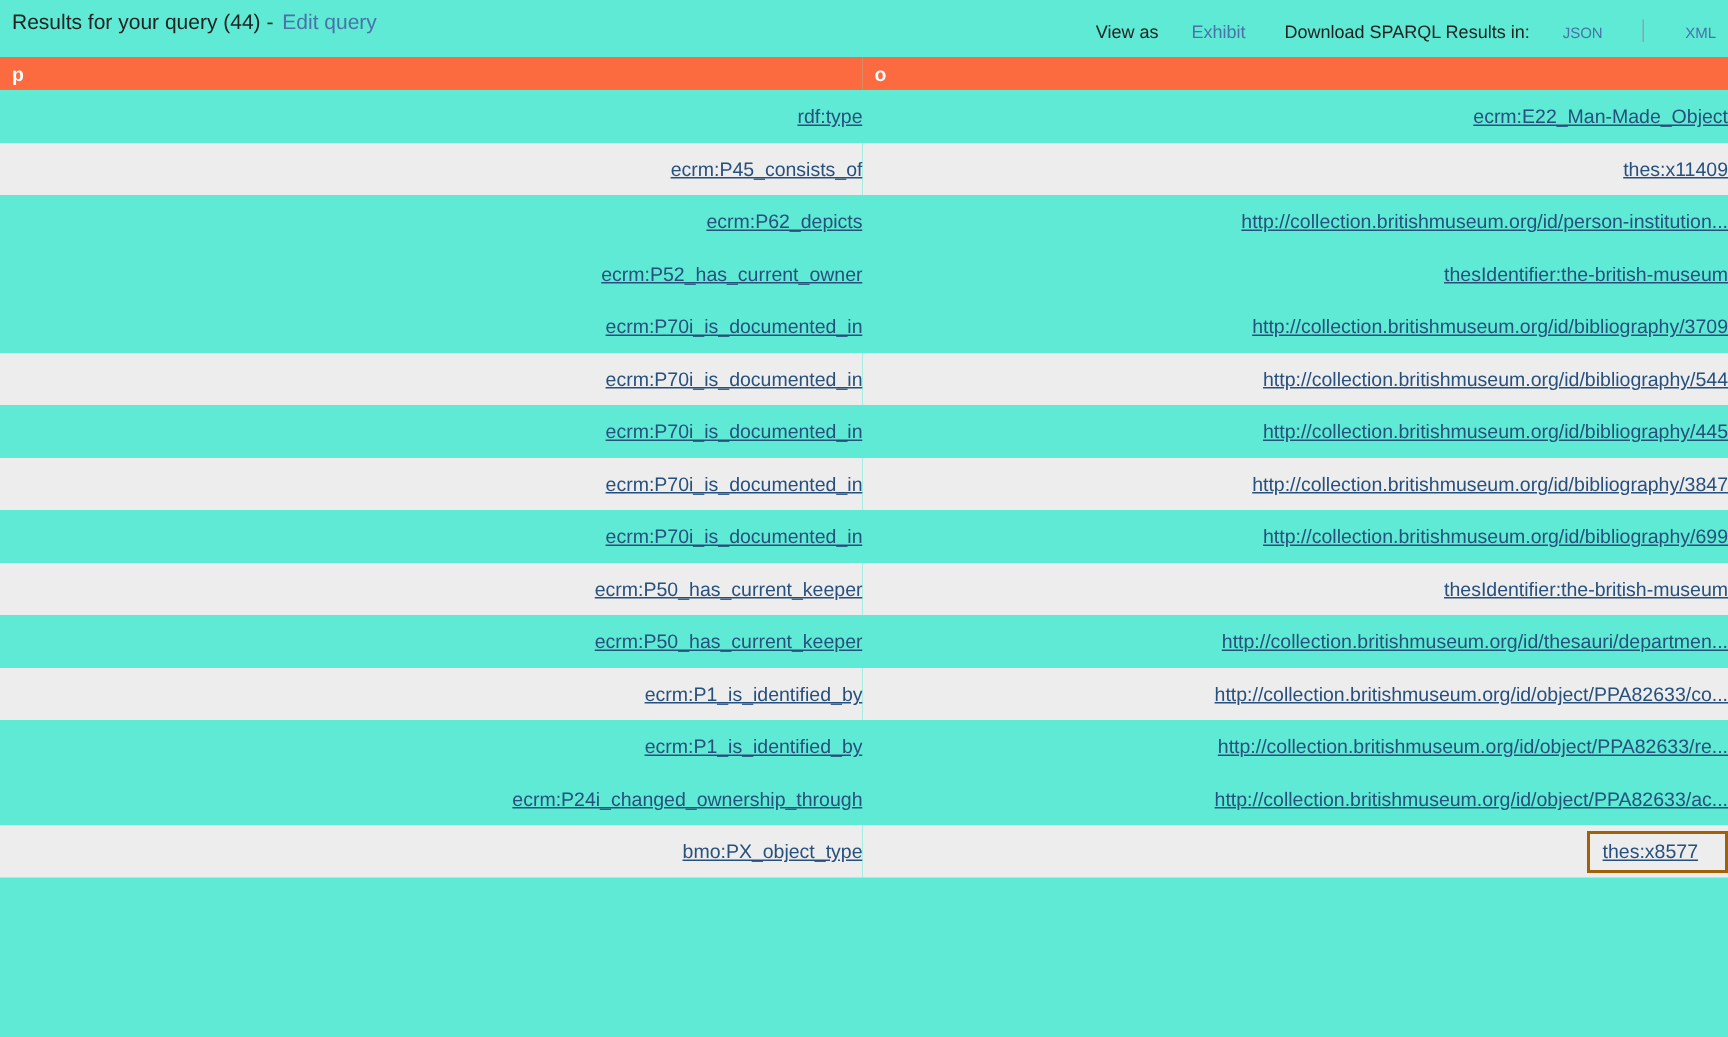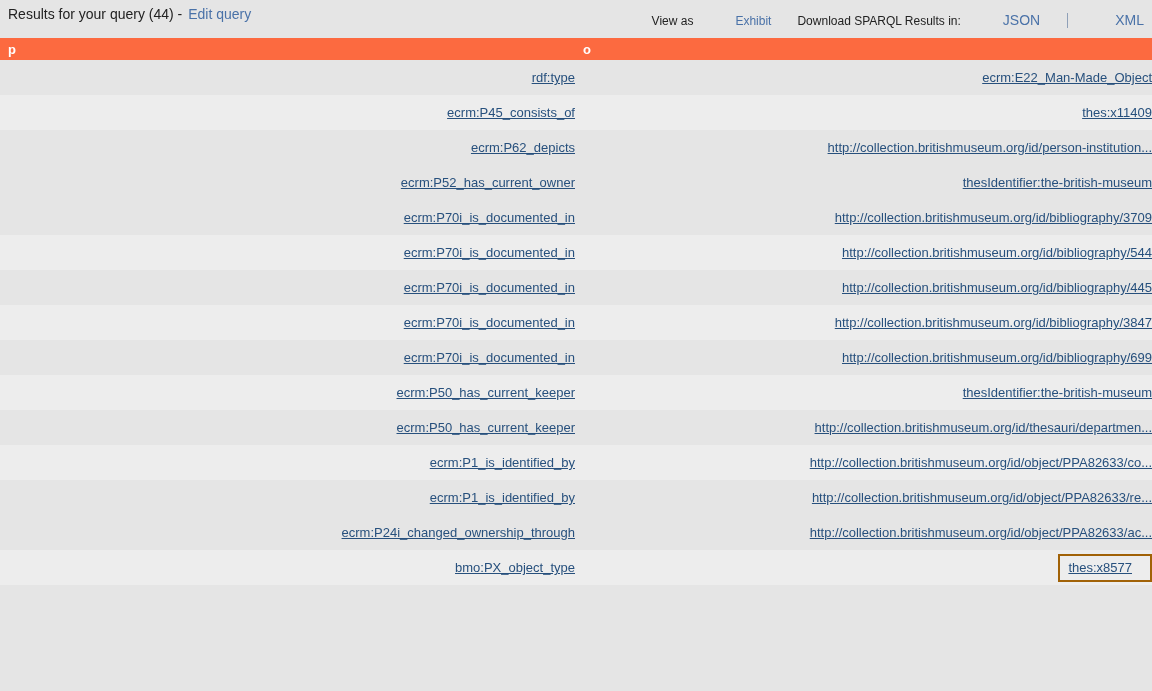--- a/index.html
+++ b/index.html
@@ -1,49 +1,48 @@
 <!DOCTYPE html>
 <html><head>
 <meta charset="utf-8">
 <style>
   * { margin: 0; padding: 0; box-sizing: border-box; }
   html, body {
     width: 1152px;
     background: #ffffff;
     font-family: "Liberation Sans", sans-serif;
   }
-  .page { width: 1152px; height: 691px; overflow: hidden; background: #e5e5e5; }
+  .page { width: 1152px; height: 691px; overflow: hidden; background: #5eead4; }
 
   
   .topbar {
     height: 38px;
     display: flex;
     justify-content: space-between;
     align-items: flex-start;
     padding: 6px 8px 0 8px;
   }
   .title-area { font-size: 14px; color: #222; white-space: nowrap; }
   .title-area .toplink { margin-left: 2px; }
   .toplink {
     color: #4a72a8;
     text-decoration: none;
     cursor: pointer;
-    margin-left: 20px;
   }
   .actions-area {
     display: flex;
     align-items: baseline;
     gap: 26px;
     font-size: 12px;
     color: #222;
     padding-top: 4px;
     white-space: nowrap;
   }
   .view-as, .download { display: inline-flex; align-items: baseline; gap: 22px; }
-  .fmt { font-size: 14px; }
+  .fmt { font-size: 10px; }
   .divider {
     display: inline-block;
     width: 1px;
     height: 15px;
     background: #8fa0b8;
     margin: 0 5px;
     transform: translateY(3px);
   }
 
   

